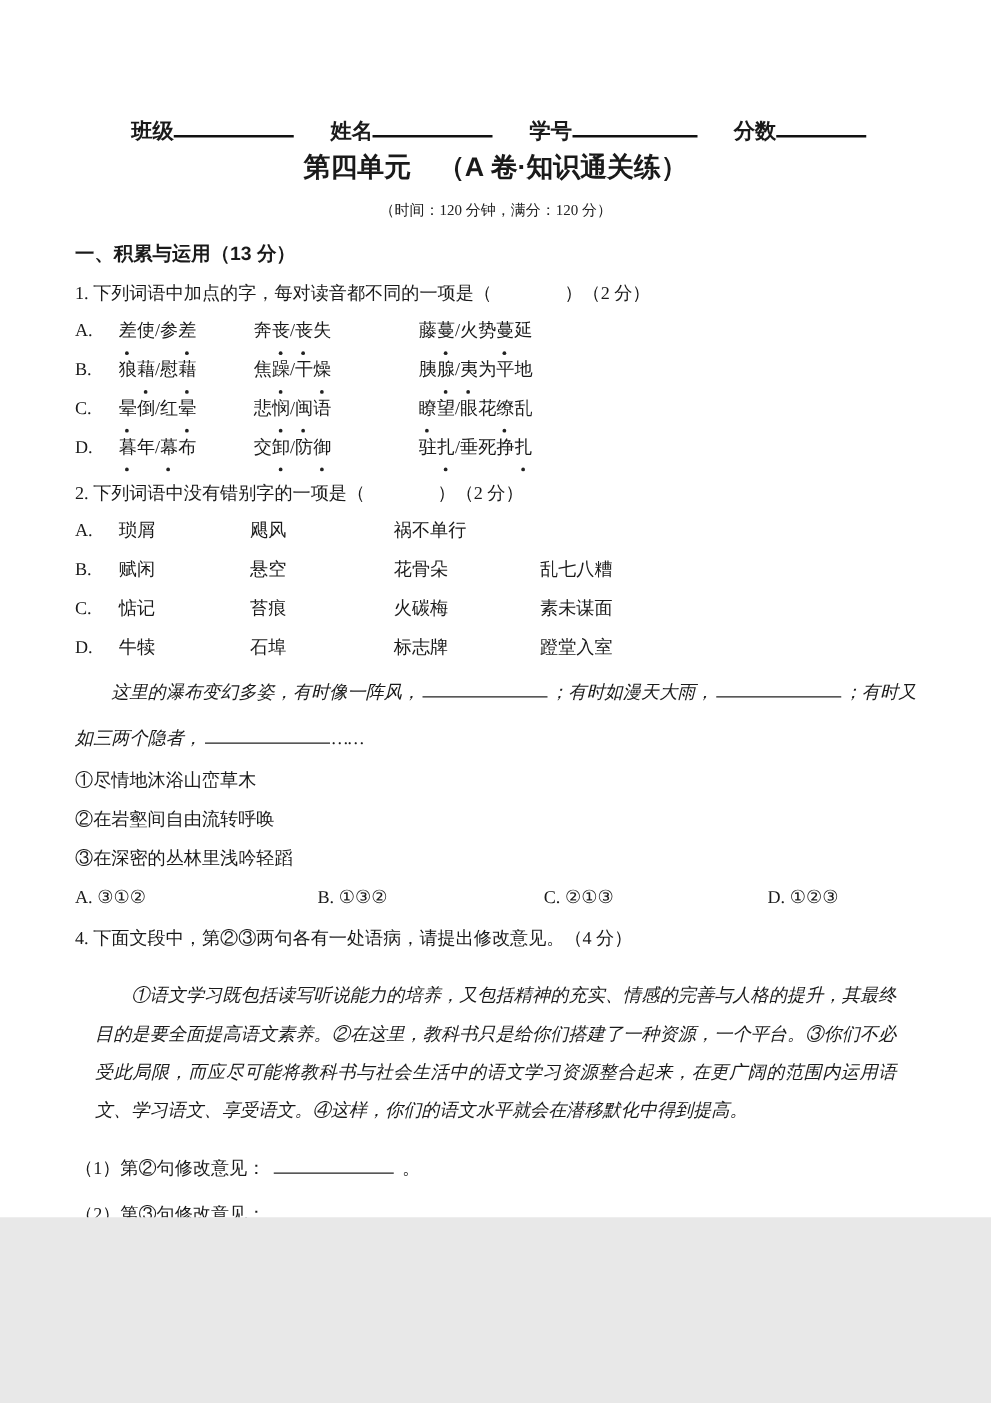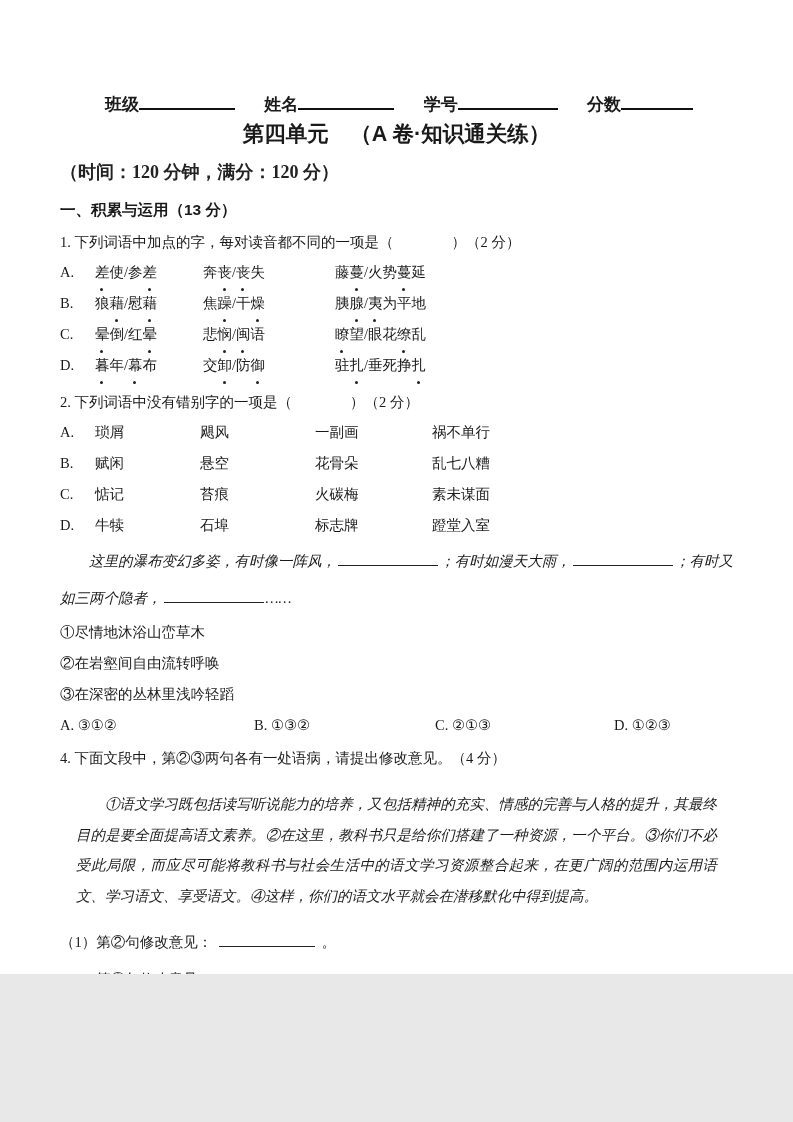--- a/index.html
+++ b/index.html
@@ -21,21 +21,21 @@
   .hdr-field{display:flex;align-items:baseline;}
   .blank{display:inline-block;border-bottom:1px solid #222;height:13px;width:100px;}
   .hdr-field .blank{border-bottom-width:2px;border-color:#111;}
   .hdr-field:nth-child(1) .blank{width:96px;}
   .hdr-field:nth-child(2) .blank{width:96px;}
   .hdr-field:nth-child(3) .blank{width:100px;}
   .hdr-field:nth-child(4) .blank{width:72px;}
 
   .title{margin-top:4px;text-align:center;font-size:21.5px;font-weight:bold;
          font-family:"Liberation Sans","DejaVu Sans",sans-serif;}
-  .subtitle{margin-top:12px;font-size:18px;color:#222;font-weight:bold;}
+  .subtitle{margin-top:12px;text-align:center;font-size:12px;color:#222;}
 
   .section-heading{margin-top:16px;font-size:15.5px;font-weight:bold;
          font-family:"Liberation Sans","DejaVu Sans",sans-serif;}
 
   .stem{line-height:30px;}
   .q1-stem,.q2-stem{margin-top:6px;}
   .q3-stem{margin-top:4px;}
   .q4-stem{margin-top:2px;}
 
   .opt-row{display:flex;line-height:31px;}
@@ -126,21 +126,20 @@
         <span class="c2">驻<span class="du">扎</span>/垂死挣<span class="du">扎</span></span>
       </div>
     </div>
 
     <div>
       <div class="stem q2-stem">2. 下列词语中没有错别字的一项是（　　　　）（2 分）</div>
       <div class="opt-row q2-row">
         <span class="lbl">A.</span>
         <span class="w0">琐屑</span>
         <span class="w1">飓风</span>
-        <span class="w2">一副画</span>
         <span class="w3">祸不单行</span>
       </div>
       <div class="opt-row q2-row">
         <span class="lbl">B.</span>
         <span class="w0">赋闲</span>
         <span class="w1">悬空</span>
         <span class="w2">花骨朵</span>
         <span class="w3">乱七八糟</span>
       </div>
       <div class="opt-row q2-row">

